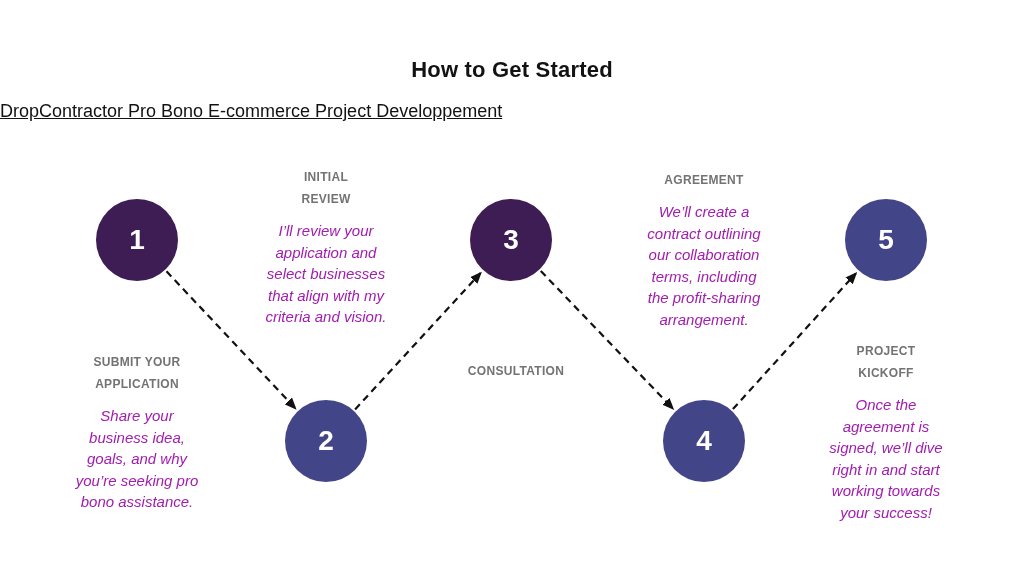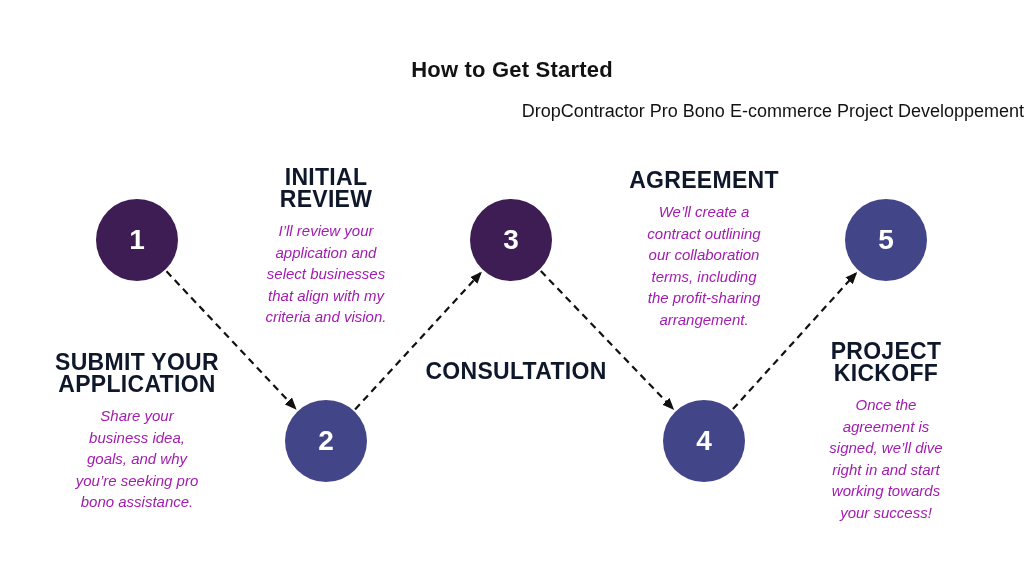--- a/index.html
+++ b/index.html
@@ -21,24 +21,25 @@
     font-size: 22px;
     font-weight: 700;
     letter-spacing: 0.2px;
     color: #121212;
   }
   .page-subtitle {
     position: absolute;
     top: 101px; left: 0;
     width: 100%;
     margin: 0;
-    text-align: right;
+    text-align: left;
     font-size: 18px;
     font-weight: 400;
     color: #121212;
+    text-decoration: underline;
   }
   svg.arrows {
     position: absolute;
     left: 0; top: 0;
     width: 1024px; height: 576px;
     pointer-events: none;
   }
   .circle {
     position: absolute;
     width: 82px; height: 82px;
@@ -52,26 +53,26 @@
     font-size: 28px;
     font-weight: 700;
   }
   .text {
     position: absolute;
     width: 200px;
     text-align: center;
   }
   .step-heading {
     margin: 0;
-    font-size: 23px;
+    font-size: 12px;
     font-weight: 700;
     line-height: 22px;
     letter-spacing: 0.3px;
     white-space: pre-line;
-    color: #0f172a;
+    color: #737373;
   }
   .step-body {
     margin: 10px 0 0 0;
     font-size: 15px;
     line-height: 21.5px;
     white-space: pre-line;
     color: #a21caf;
     font-style: italic;
   }
   

